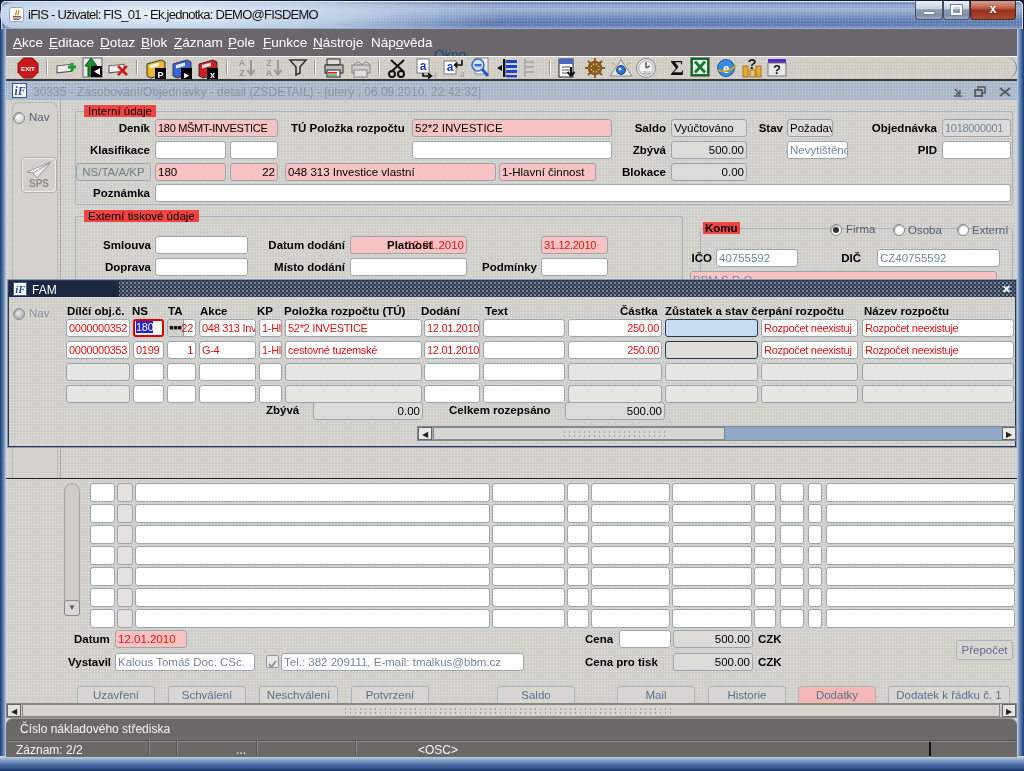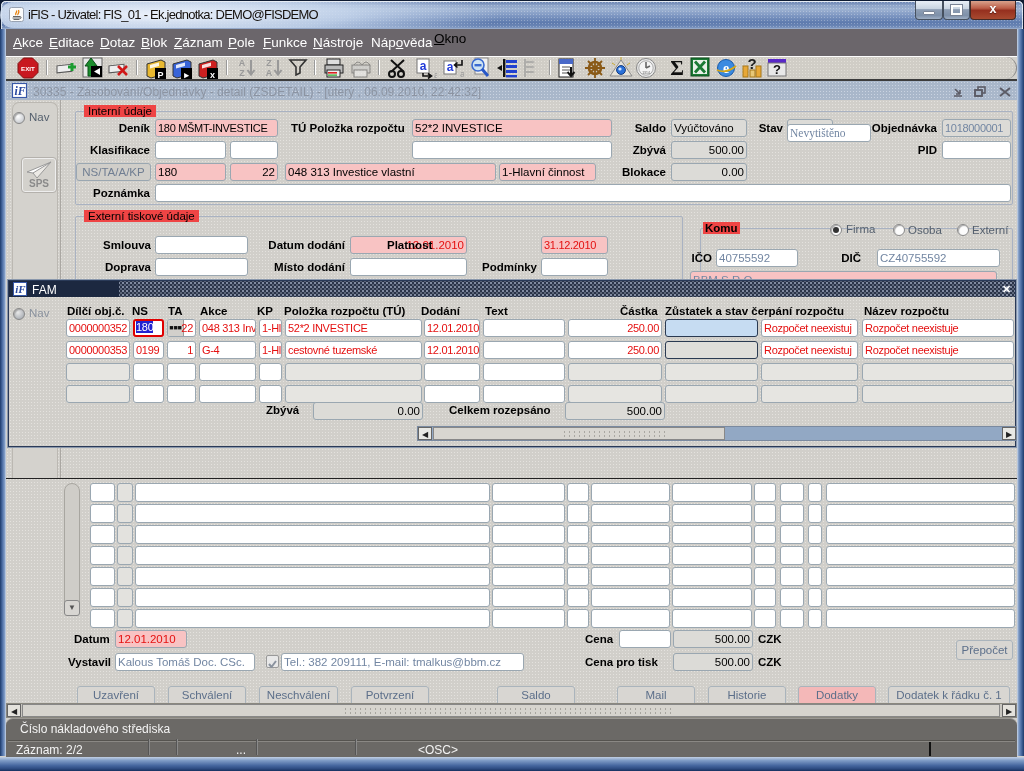--- a/index.html
+++ b/index.html
@@ -47,21 +47,21 @@
 <div class="ab" style="left:6px;top:29px;width:1011px;height:27px;background:#6b666b"></div>
 <div class="ab" style="left:13px;top:35px;font:13.5px 'Liberation Sans',sans-serif;color:#fff"><span style="text-decoration:underline">A</span>kce</div>
 <div class="ab" style="left:49px;top:35px;font:13.5px 'Liberation Sans',sans-serif;color:#fff"><span style="text-decoration:underline">E</span>ditace</div>
 <div class="ab" style="left:100px;top:35px;font:13.5px 'Liberation Sans',sans-serif;color:#fff"><span style="text-decoration:underline">D</span>otaz</div>
 <div class="ab" style="left:141px;top:35px;font:13.5px 'Liberation Sans',sans-serif;color:#fff"><span style="text-decoration:underline">B</span>lok</div>
 <div class="ab" style="left:174px;top:35px;font:13.5px 'Liberation Sans',sans-serif;color:#fff"><span style="text-decoration:underline">Z</span>áznam</div>
 <div class="ab" style="left:228px;top:35px;font:13.5px 'Liberation Sans',sans-serif;color:#fff"><span style="text-decoration:underline">P</span>ole</div>
 <div class="ab" style="left:263px;top:35px;font:13.5px 'Liberation Sans',sans-serif;color:#fff"><span style="text-decoration:underline">F</span>unkce</div>
 <div class="ab" style="left:313px;top:35px;font:13.5px 'Liberation Sans',sans-serif;color:#fff"><span style="text-decoration:underline">N</span>ástroje</div>
 <div class="ab" style="left:371px;top:35px;font:13.5px 'Liberation Sans',sans-serif;color:#fff">Náp<span style="text-decoration:underline">o</span>věda</div>
-<div class="ab" style="left:434px;top:31px;font:13.5px 'Liberation Sans',sans-serif;color:#000000"><span style="text-decoration:underline">O</span>kno</div>
+<div class="ab" style="left:434px;top:47px;font:13.5px 'Liberation Sans',sans-serif;color:#0c4a6e"><span style="text-decoration:underline">O</span>kno</div>
 <div class="ab" style="left:6px;top:56px;width:1011px;height:1px;background:#fdfdfd"></div>
 <div class="ab" style="left:6px;top:57px;width:1011px;height:22px;background:#d0cdc6;background-image:radial-gradient(#e2dfd8 0.8px,transparent 0.9px);background-size:3px 3px;border-right:1px solid #888;border-radius:0 12px 12px 0"></div>
 <div class="ab" style="left:6px;top:79px;width:1011px;height:2px;background:#3c3c3c"></div>
 <svg class="ab" style="left:17px;top:57px" width="22" height="22" viewBox="0 0 22 22">
     <polygon points="6.5,1 15.5,1 21,6.5 21,15.5 15.5,21 6.5,21 1,15.5 1,6.5" fill="#c81820" stroke="#801010"></polygon>
     <text x="11" y="14" font-family="Liberation Sans" font-size="6.2" font-weight="bold" fill="#fff" text-anchor="middle">EXIT</text>
   </svg>
 <div class="ab" style="left:46px;top:60px;width:2px;height:15px;background:#9a9a9a;border-right:1px solid #fff"></div>
 <svg class="ab" style="left:56px;top:58px" width="20" height="20" viewBox="0 0 20 20">
     <rect x="1" y="5" width="15" height="7" fill="#eee" stroke="#555" transform="skewY(-6) translate(0,3)"></rect>
@@ -245,21 +245,21 @@
 <div class="lb" style="left:633px;top:122px;width:150px;text-align:right">Stav</div>
 <div class="fld gray" style="left:787px;top:119px;width:46px;">Požadavek</div>
 <div class="lb" style="left:787px;top:122px;width:150px;text-align:right">Objednávka</div>
 <div class="fld gray blu tc" style="left:942px;top:119px;width:69px;">1018000001</div>
 <div class="lb" style="left:0px;top:144px;width:150px;text-align:right">Klasifikace</div>
 <div class="fld " style="left:155px;top:141px;width:71px;"></div>
 <div class="fld " style="left:230px;top:141px;width:48px;"></div>
 <div class="fld " style="left:412px;top:141px;width:200px;"></div>
 <div class="lb" style="left:516px;top:144px;width:150px;text-align:right">Zbývá</div>
 <div class="fld gray r" style="left:671px;top:141px;width:76px;">500.00</div>
-<div class="fld blu" style="left:787px;top:124px;width:84px;font-family:Liberation Serif, serif;">Nevytištěno</div>
+<div class="fld blu" style="left:787px;top:141px;width:61px;">Nevytištěno</div>
 <div class="lb" style="left:787px;top:144px;width:150px;text-align:right">PID</div>
 <div class="fld " style="left:942px;top:141px;width:69px;"></div>
 <div class="fld gray" style="left:76px;top:163px;width:75px;color:#707e92;text-align:center;background:#d0cec9">NS/TA/A/KP</div>
 <div class="fld pink" style="left:155px;top:163px;width:71px;">180</div>
 <div class="fld pink r" style="left:230px;top:163px;width:48px;">22</div>
 <div class="fld pink" style="left:285px;top:163px;width:211px;">048 313 Investice vlastní</div>
 <div class="fld pink" style="left:499px;top:163px;width:97px;">1-Hlavní činnost</div>
 <div class="lb" style="left:516px;top:166px;width:150px;text-align:right">Blokace</div>
 <div class="fld gray r" style="left:671px;top:163px;width:76px;">0.00</div>
 <div class="lb" style="left:0px;top:187px;width:150px;text-align:right">Poznámka</div>

